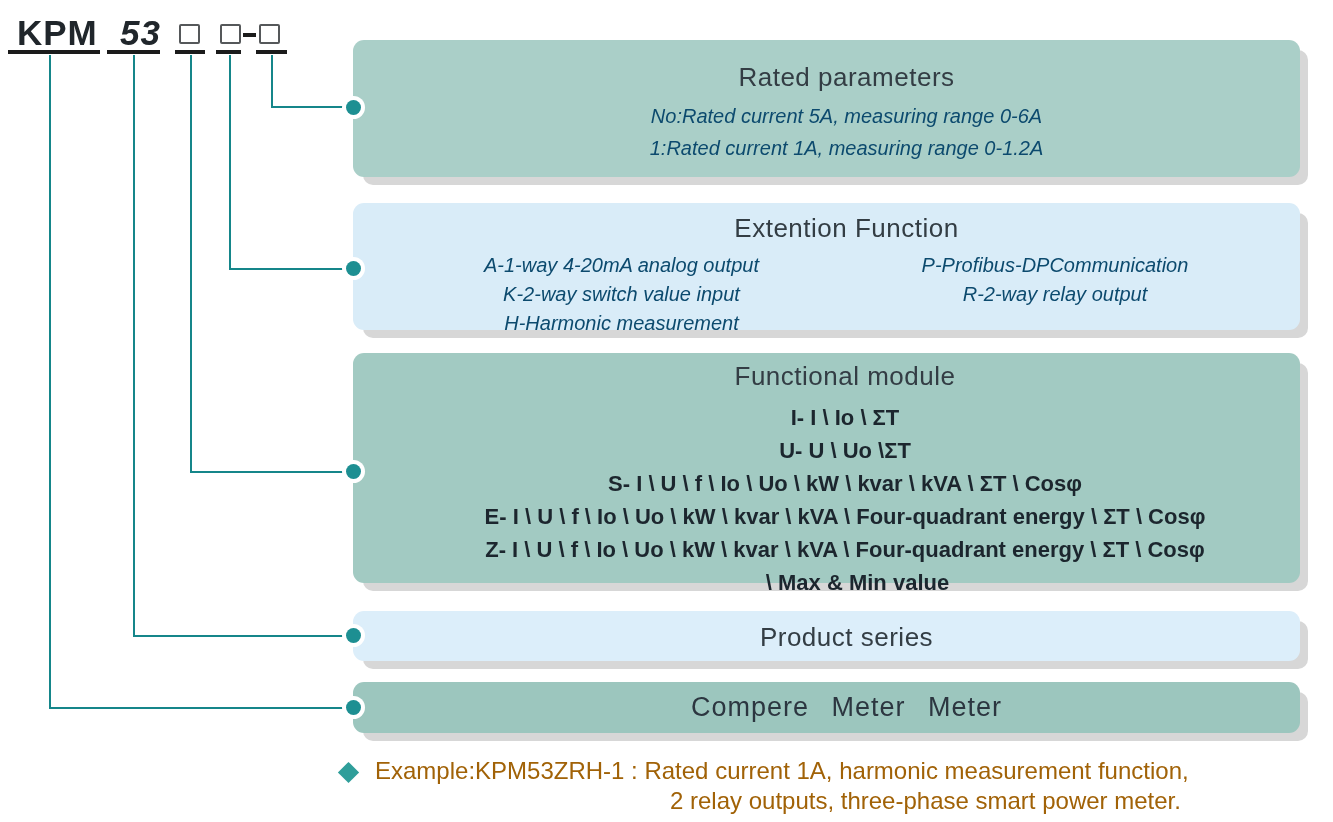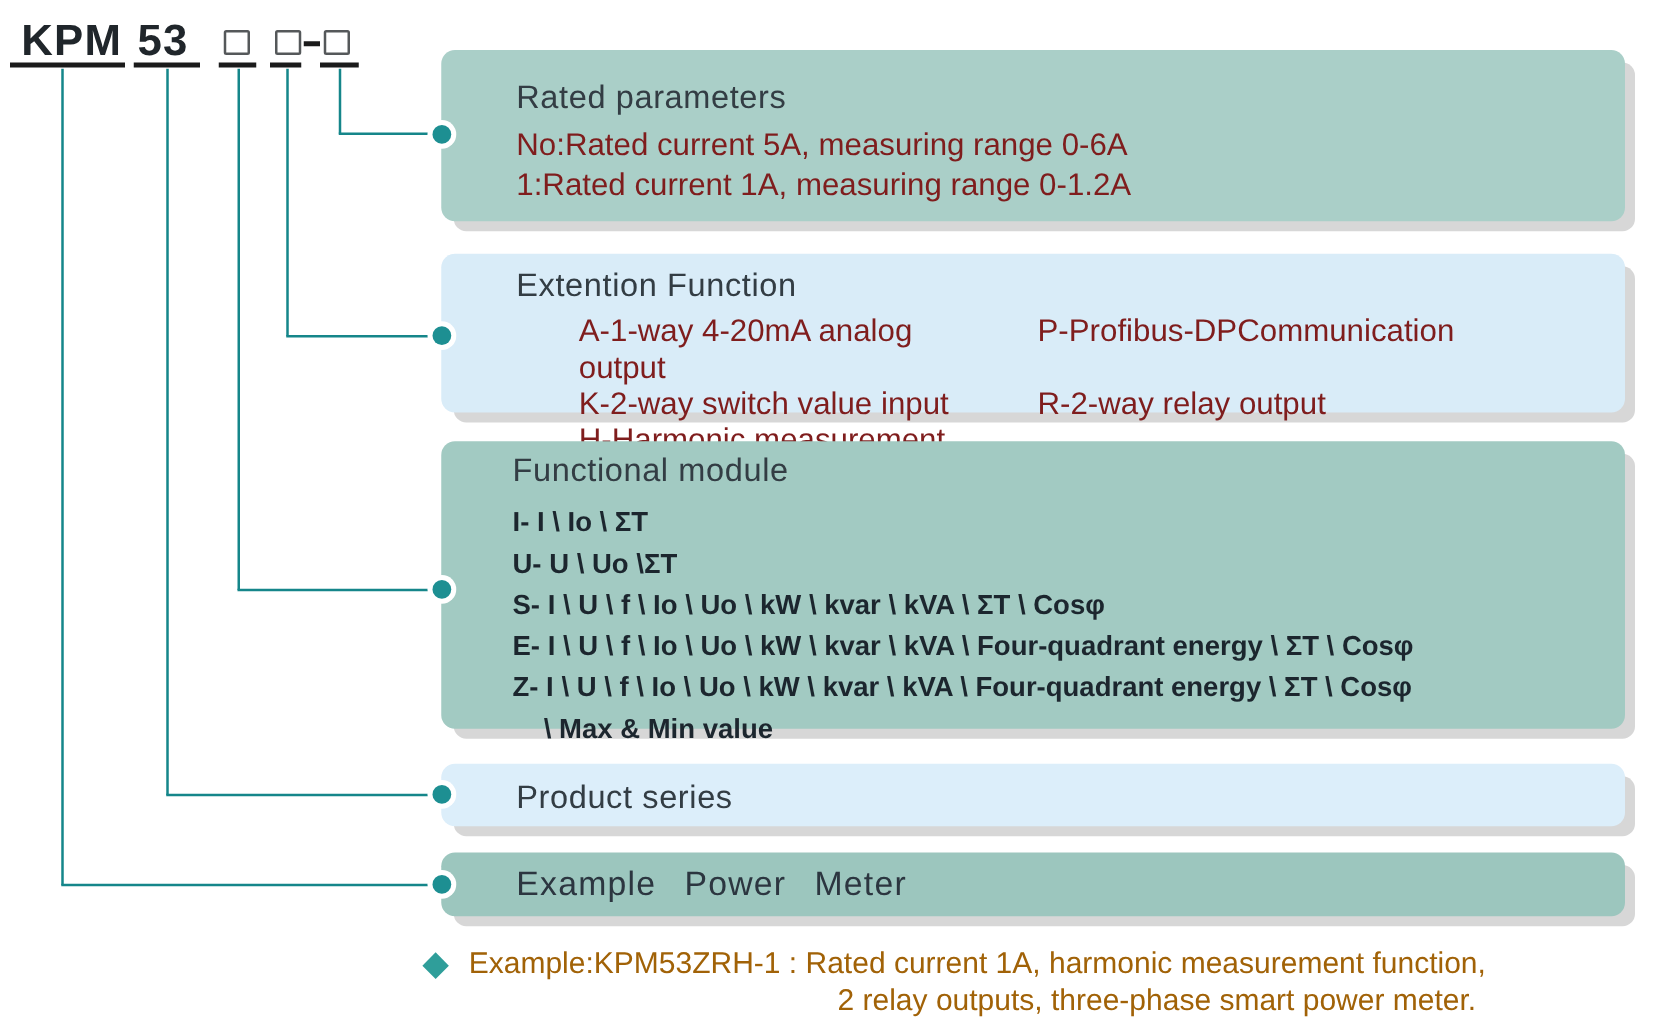--- a/index.html
+++ b/index.html
@@ -18,21 +18,21 @@
   .code-text {
     position: absolute;
     top: 13px;
     font-size: 35px;
     font-weight: bold;
     color: #20262b;
     letter-spacing: 1px;
     text-align: right;
   }
   .code-kpm { left: 17px; }
-  .code-53  { left: 110px; }
+  .code-53  { left: 120px; font-style: italic; }
   .code-underline {
     position: absolute;
     top: 50px;
     height: 4px;
     background: #1b1b1b;
   }
   .u-kpm { left: 8px;   width: 92px; }
   .u-53  { left: 107px; width: 53px; }
   .u-b1  { left: 175px; width: 30px; }
   .u-b2  { left: 216px; width: 25px; }
@@ -89,42 +89,44 @@
   .d5 { left: 346px; top: 700px; }
 
   
   .info-box {
     position: absolute;
     left: 353px;
     width: 947px;
     border-radius: 11px;
     box-shadow: 9px 9px 0 -1px #d7d7d7;
     z-index: 2;
+    text-align: center;
   }
   .bg-sage1 { background: #aacfc8; }
   .bg-sage2 { background: #a2cac2; }
   .bg-sage3 { background: #9cc6be; }
   .bg-blue1 { background: #d9ecf8; }
   .bg-blue2 { background: #dceefa; }
 
   .box-rated      { top: 40px;  height: 137px; padding: 22px 20px 0 60px; }
   .box-extension  { top: 203px; height: 127px; padding: 10px 20px 0 60px; }
   .box-functional { top: 353px; height: 230px; padding: 8px 20px 0 57px; }
   .box-product    { top: 611px; height: 50px;  padding: 11px 20px 0 60px; }
   .box-brand      { top: 682px; height: 51px;  padding: 10px 20px 0 60px; }
 
   .box-title {
     font-size: 26px;
     color: #333d44;
     letter-spacing: 0.5px;
   }
   .box-line {
-    font-size: 25px;
-    color: #7f1d1d;
+    font-size: 20px;
+    color: #0c4a6e;
     line-height: 32px;
+    font-style: italic;
   }
   .box-rated .box-title { margin-bottom: 7px; }
   .box-extension .box-title { margin-bottom: 7px; }
   .ext-grid {
     display: grid;
     grid-template-columns: 367px 1fr;
     column-gap: 0;
   }
   .ext-grid .box-line { line-height: 29px; padding-left: 2px; margin-left: 48px; }
 
@@ -224,21 +226,21 @@
     <div class="func-line">E- I \ U \ f \ Io \ Uo \ kW \ kvar \ kVA \ Four-quadrant energy \ ΣT \ Cosφ</div>
     <div class="func-line">Z- I \ U \ f \ Io \ Uo \ kW \ kvar \ kVA \ Four-quadrant energy \ ΣT \ Cosφ</div>
     <div class="func-line func-cont">\ Max &amp; Min value</div>
   </div>
 
   <div class="info-box bg-blue2 box-product">
     <div class="box-title">Product series</div>
   </div>
 
   <div class="info-box bg-sage3 box-brand">
-    <div class="box-title">Example Power Meter</div>
+    <div class="box-title">Compere Meter Meter</div>
   </div>
 
   <div class="example">
     <div class="example-diamond"></div>
     <div class="example-line example-line1">Example:KPM53ZRH-1 : Rated current 1A, harmonic measurement function,</div>
     <div class="example-line example-line2">2 relay outputs, three-phase smart power meter.</div>
   </div>
 
 </div>
 

